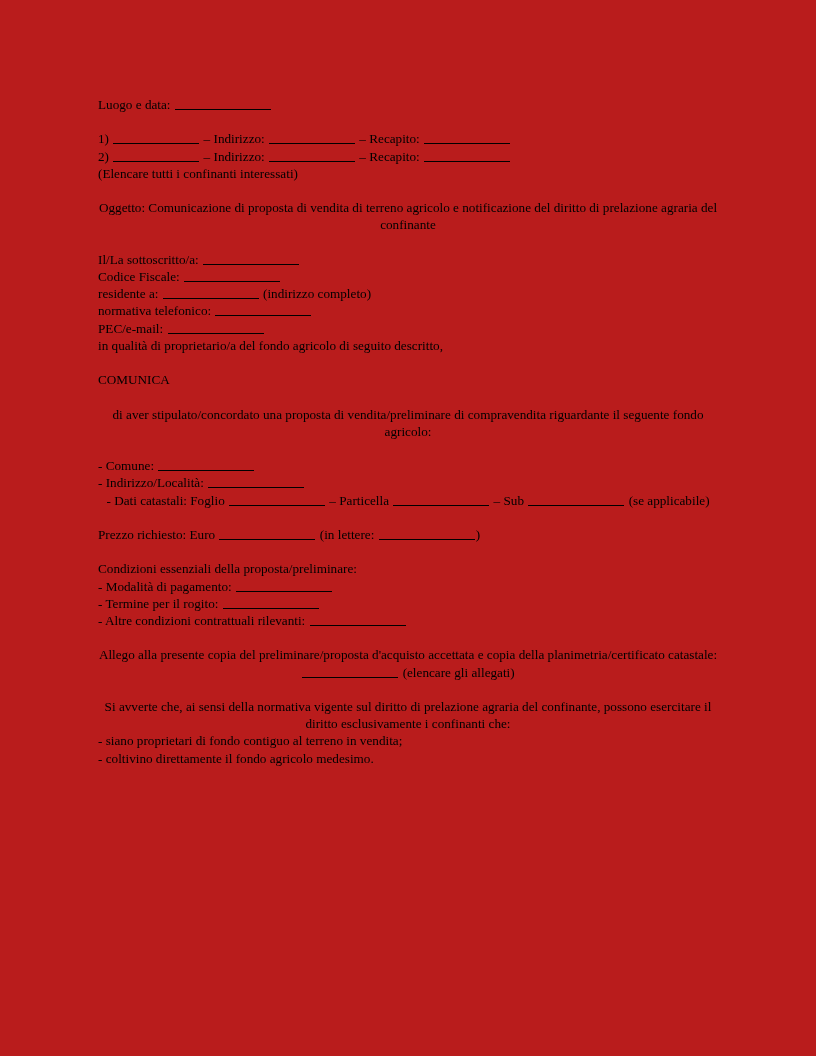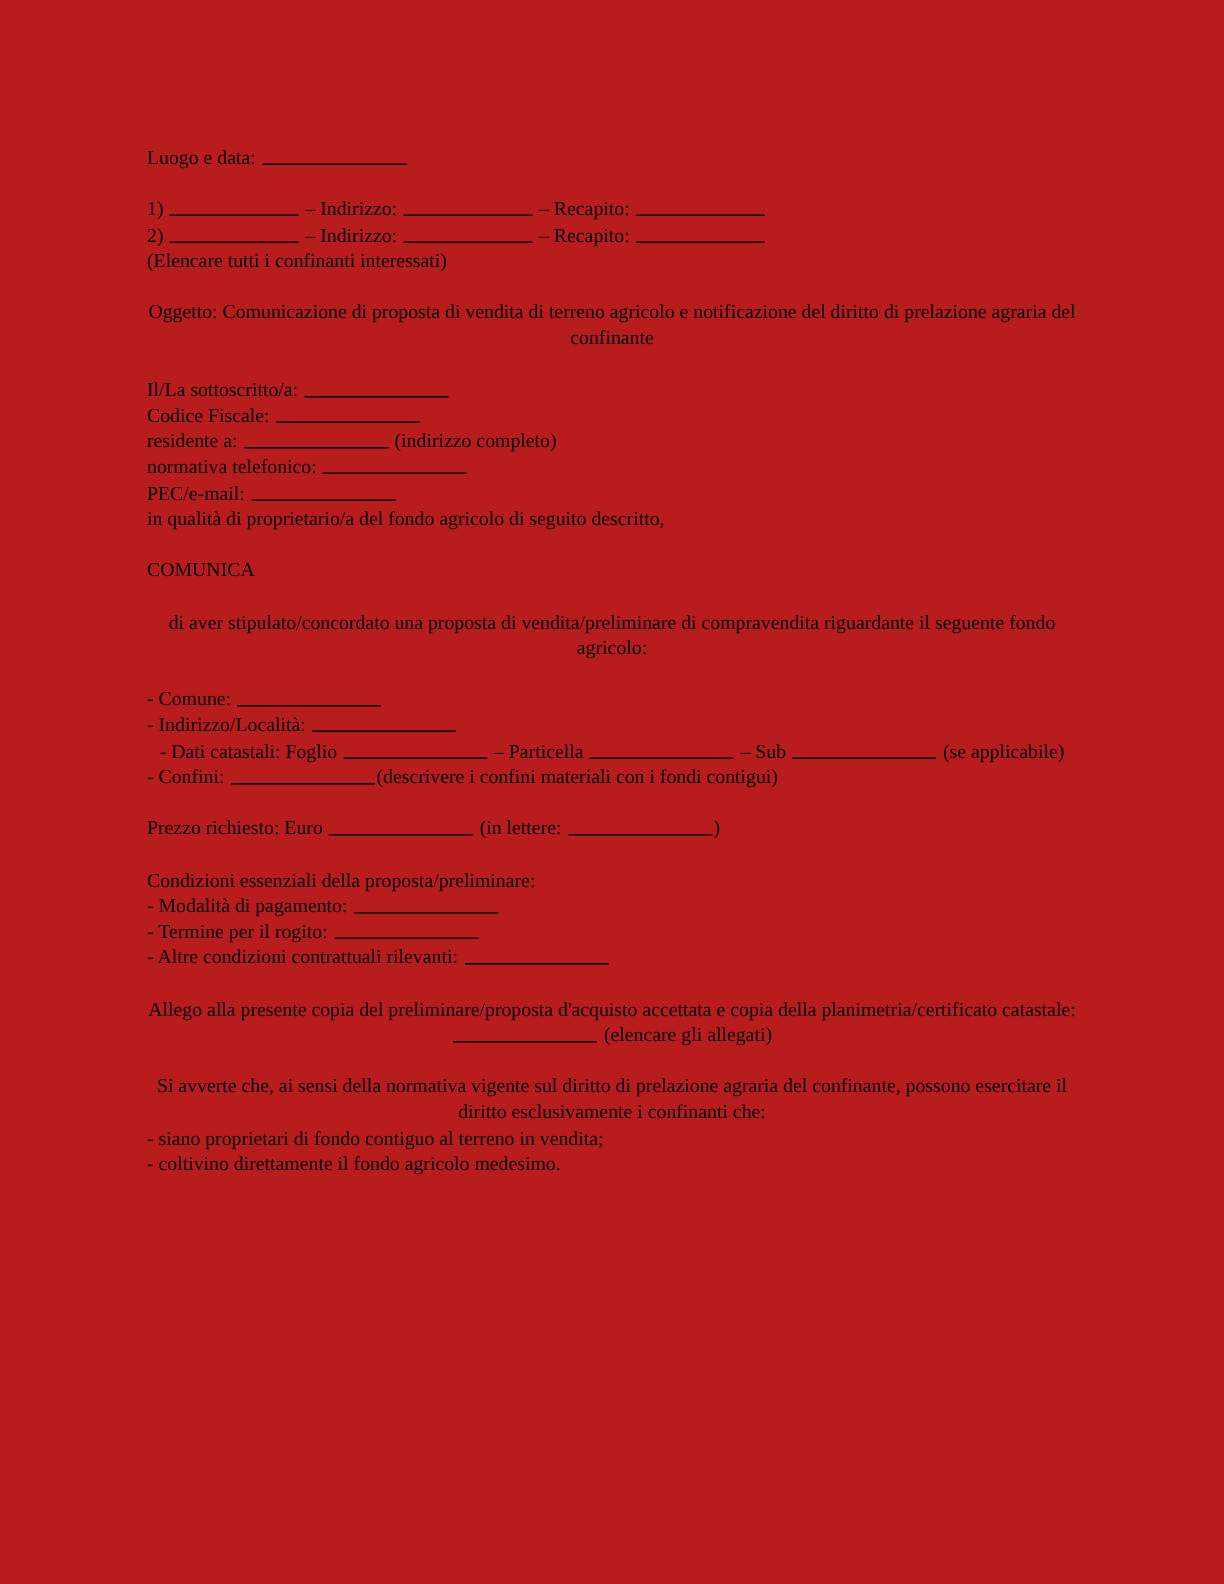--- a/index.html
+++ b/index.html
@@ -88,21 +88,20 @@
     </div>
 
     <div class="block">
       <span class="para">di aver stipulato/concordato una proposta di vendita/preliminare di compravendita riguardante il seguente fondo agricolo:</span>
     </div>
 
     <div class="block">
       <span class="line"><span>- Comune:</span> <span class="fill w-l"></span></span>
       <span class="line"><span>- Indirizzo/Località:</span> <span class="fill w-l"></span></span>
       <span class="para"><span>- Dati catastali: Foglio</span> <span class="fill w-l"></span> <span>– Particella</span> <span class="fill w-l"></span> <span>– Sub</span> <span class="fill w-l"></span> <span>(se applicabile)</span></span>
-      <span class="line"><span>- Confini:</span> <span class="fill w-l"></span><span>(descrivere i confini materiali con i fondi contigui)</span></span>
     </div>
 
     <div class="block">
       <span class="line"><span>Prezzo richiesto: Euro</span> <span class="fill w-l"></span> <span>(in lettere:</span> <span class="fill w-l"></span><span>)</span></span>
     </div>
 
     <div class="block">
       <span class="line">Condizioni essenziali della proposta/preliminare:</span>
       <span class="line"><span>- Modalità di pagamento:</span> <span class="fill w-l"></span></span>
       <span class="line"><span>- Termine per il rogito:</span> <span class="fill w-l"></span></span>

